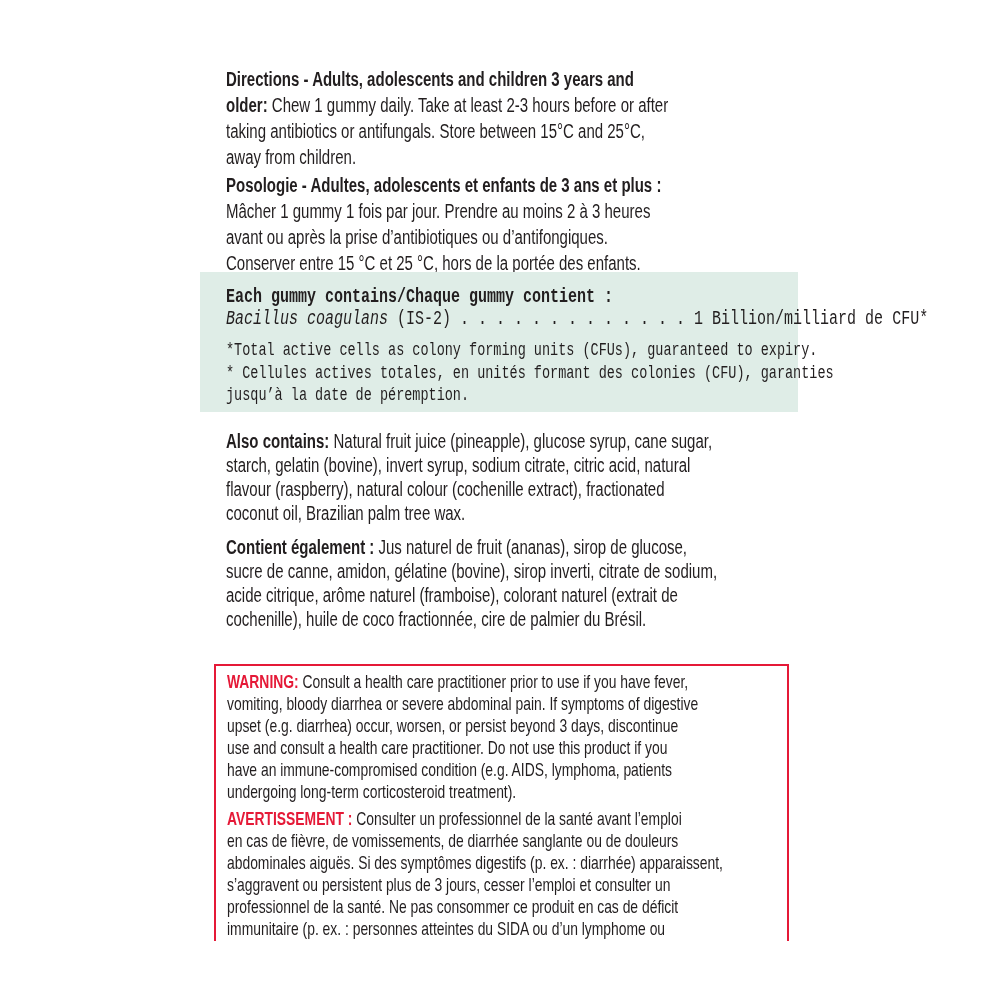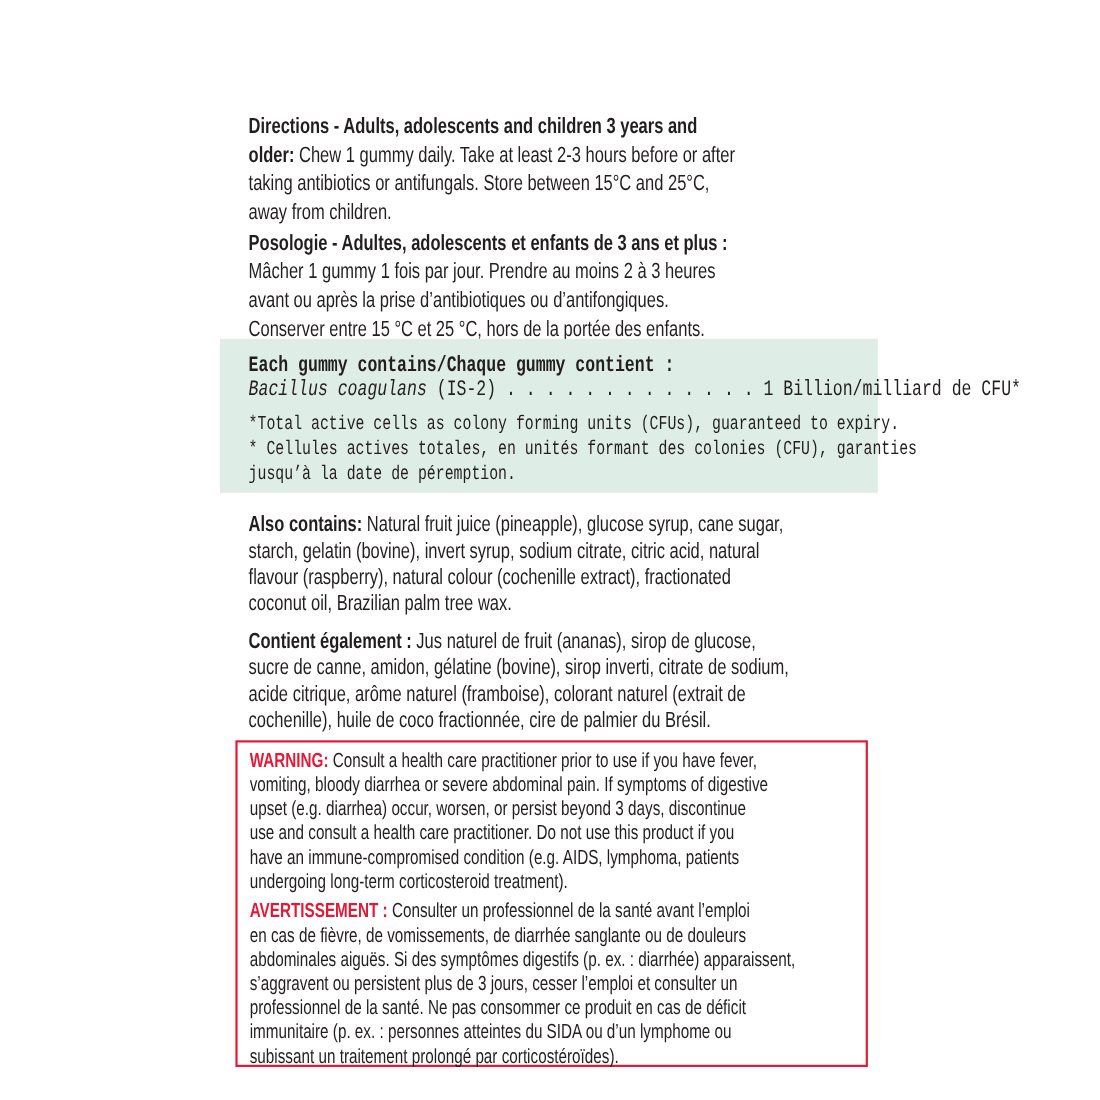--- a/index.html
+++ b/index.html
@@ -2,21 +2,21 @@
 <html style="--red: #e51937; --green: #dfede7; --ink: #221e1f;"><head>
 <meta charset="utf-8">
 <style>
   html,body{margin:0;padding:0;}
   body{
     width:1000px;height:1000px;background:#ffffff;
     font-family:"Liberation Sans", sans-serif;
     color:var(--ink,#221e1f);
     -webkit-font-smoothing:antialiased;
   }
-  .label-sheet{position:relative;width:1000px;height:941px;overflow:hidden;margin-top:36px;}
+  .label-sheet{position:relative;width:1000px;height:941px;overflow:hidden;}
 
   
   .cond{transform:scaleX(0.75);transform-origin:0 0;}
 
   .sec{position:absolute;left:226px;font-size:20px;}
   .line{white-space:nowrap;}
 
   .lh26 .line{line-height:26px;}
   .lh24 .line{line-height:24px;}
 
@@ -28,21 +28,21 @@
     position:absolute;left:200px;top:272px;width:598px;height:140px;
     background:var(--green,#dfede7);
     box-sizing:border-box;padding:14px 0 0 26px;font-family:Liberation Mono, monospace;
   }
   .green-box .main-lines{font-size:20px;}
   .green-box .main-lines .line{line-height:22px;}
   .green-box .foot-lines{margin-top:9px;font-size:18px;}
   .green-box .foot-lines .line{line-height:22.5px;}
 
   .red-box{
-    position:absolute;left:214px;top:637px;width:575px;height:297px;
+    position:absolute;left:214px;top:664px;width:575px;height:297px;
     box-sizing:border-box;
     border:2px solid var(--red,#e51937);
     padding:5px 0 0 11px;
     background:#ffffff;
   }
   .red-box .warn{font-size:18.5px;}
   .red-box .warn .line{line-height:22px;}
   .red-box .warn-fr{margin-top:5px;}
 </style>
 </head>

